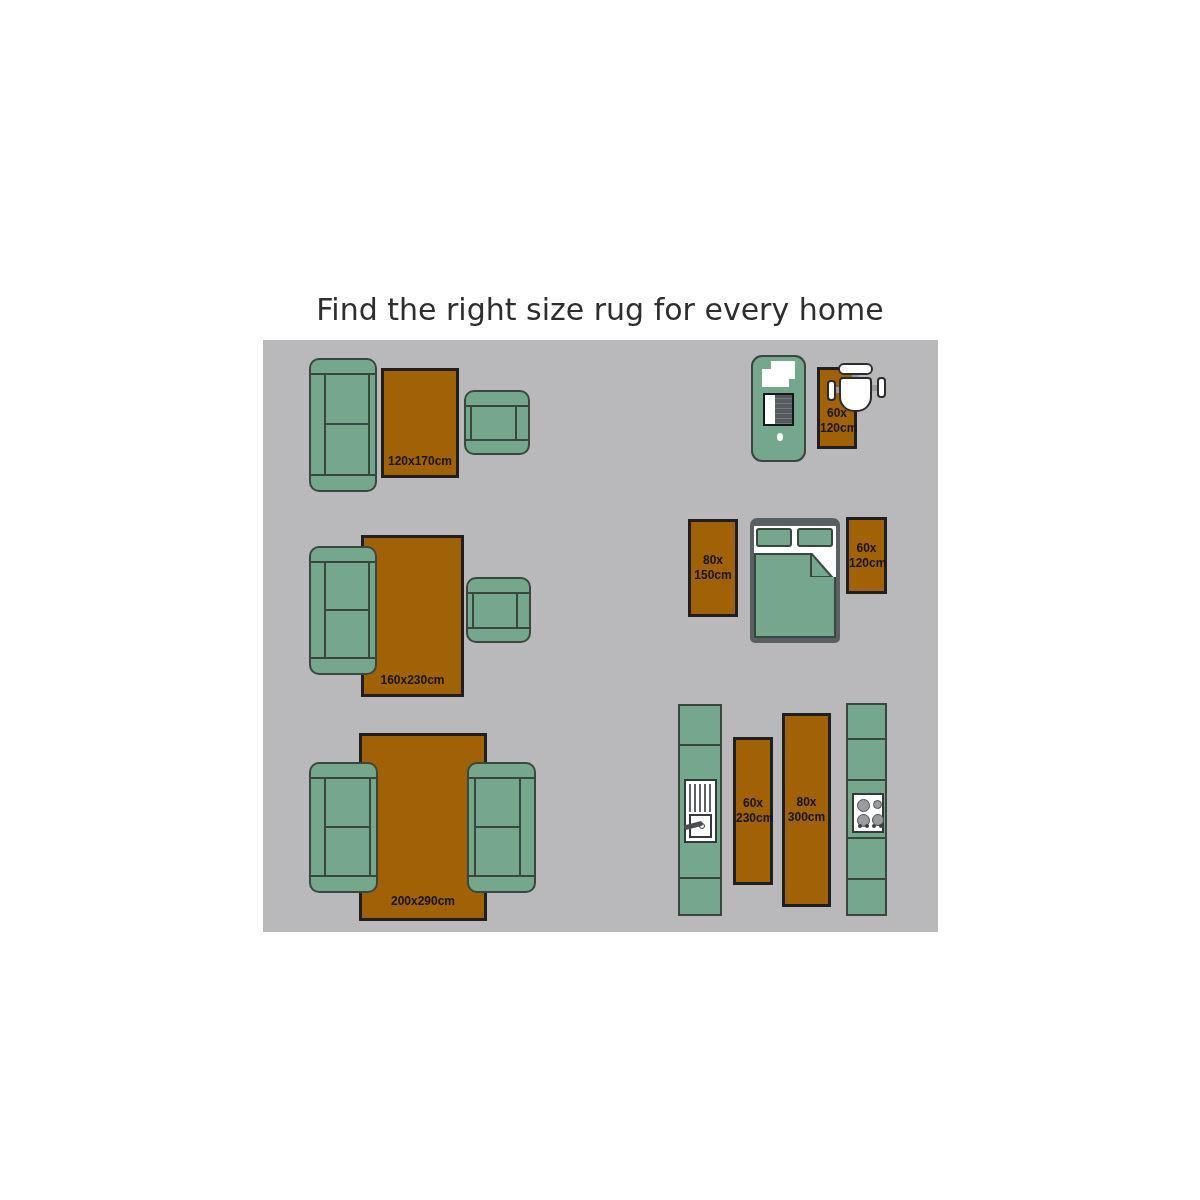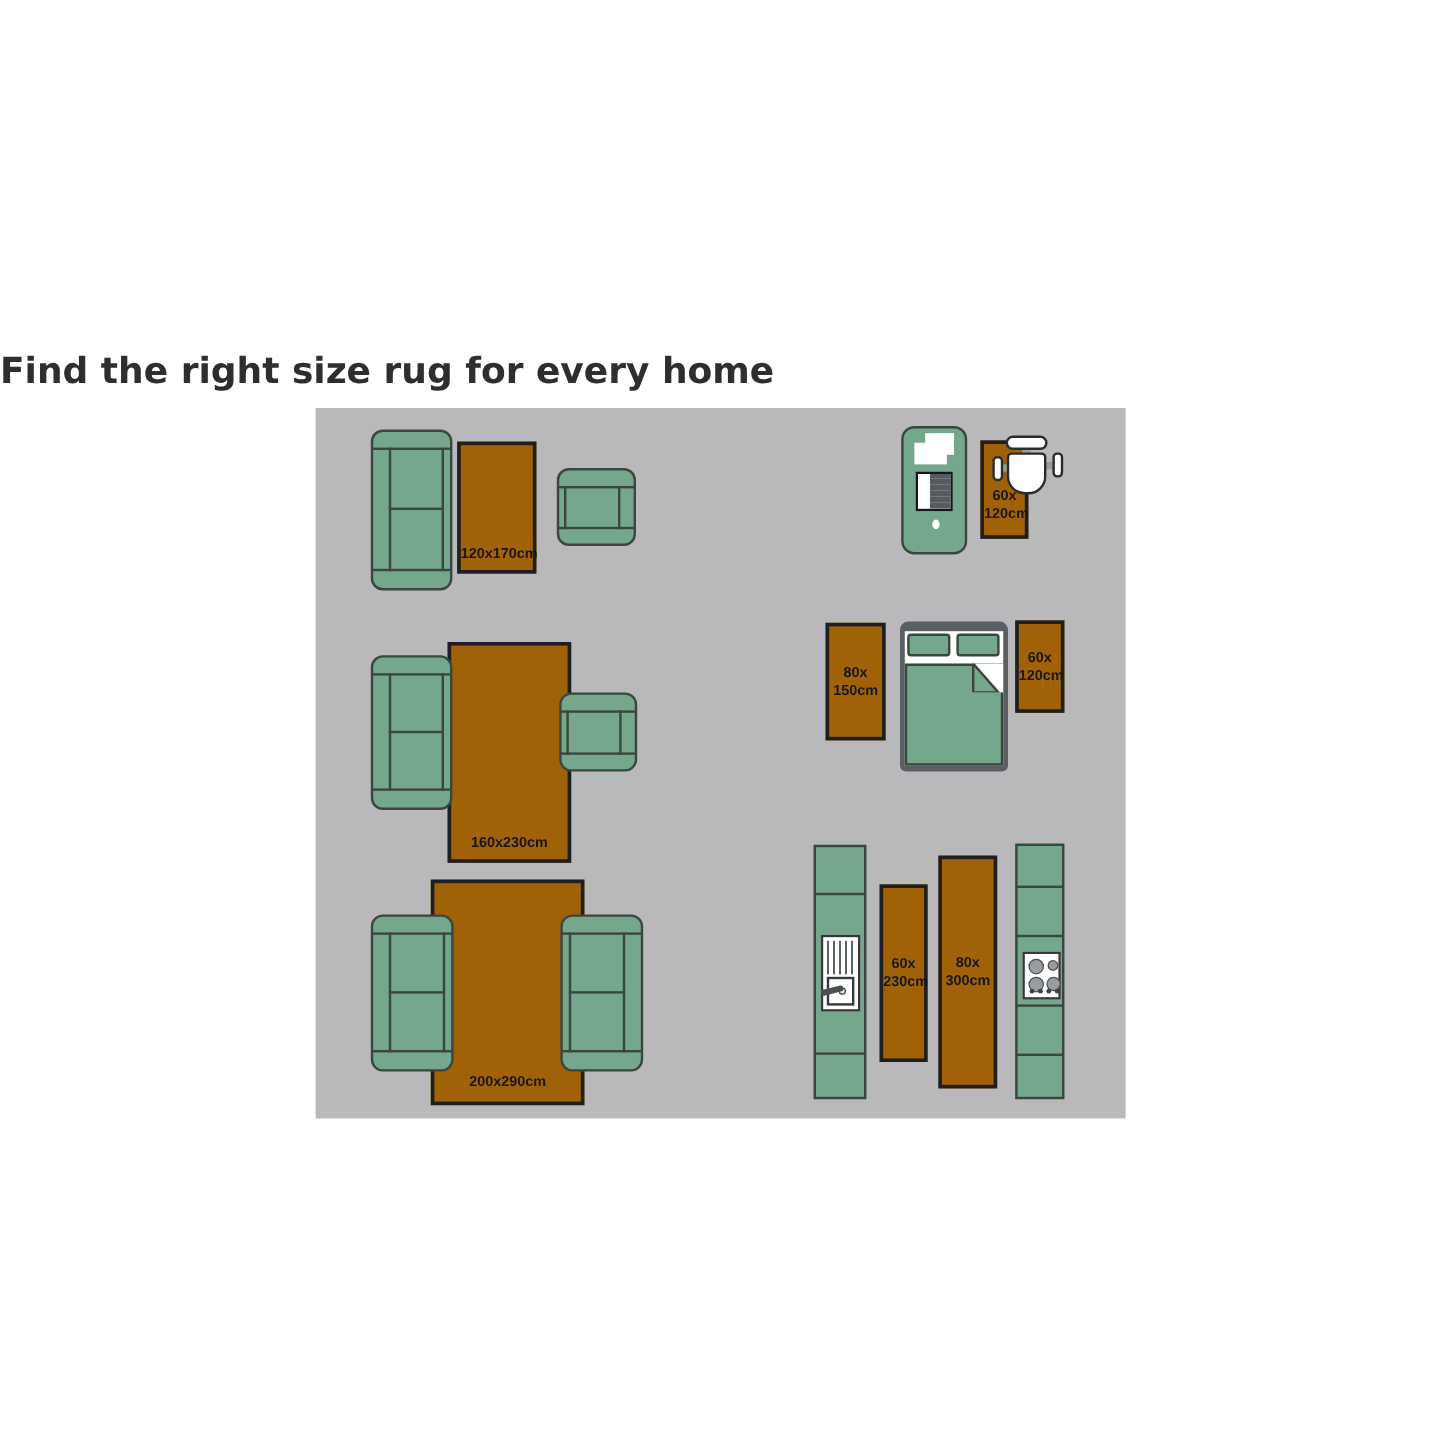--- a/index.html
+++ b/index.html
@@ -8,22 +8,22 @@
     --panel:#b9b9bb;
     --rug-border:#1f1f1f;
     --bedframe:#5a5f64;
     --hw-gray:#9a9da0;
     --txt:#161616;
   }
   *{margin:0;padding:0;box-sizing:border-box}
   html,body{background:#fff}
   #stage{position:relative;width:1200px;height:1200px;background:#fff;overflow:hidden;
          font-family:"Liberation Sans",sans-serif}
-  .title{position:absolute;left:0;top:292px;width:100%;text-align:left;
-         font-family:"DejaVu Sans",sans-serif;font-size:30px;font-weight:700;color:#2e2e2e}
+  .title{position:absolute;left:0;top:292px;width:100%;text-align:center;
+         font-family:"DejaVu Sans",sans-serif;font-size:30px;font-weight:400;color:#2e2e2e}
   .panel{position:absolute;left:263px;top:340px;width:675px;height:592px;background:var(--panel)}
 
   
   .rug{position:absolute;background:#a16207;border:3px solid var(--rug-border)}
   .rlabel{position:absolute;left:0;right:0;text-align:center;color:var(--txt);
           font-size:12px;font-weight:bold;line-height:1.25;white-space:pre-line}
   .lbl-bottom{bottom:6px}
   .lbl-center{top:50%;transform:translateY(-50%)}
 
   
@@ -66,40 +66,40 @@
 </head>
 <body>
 
 <div id="stage">
 
   <div class="title">Find the right size rug for every home</div>
 
   <div class="panel"></div>
 
   <div>
-    <div class="rug" style="left:381px;top:368px;width:66px;height:110px">
+    <div class="rug" style="left:381px;top:368px;width:78px;height:110px">
       <div class="rlabel lbl-bottom">120x170cm</div>
     </div>
     <div class="gf sofa" style="left:309px;top:358px;width:68px;height:134px">
       <i class="ln h" style="left:-1px;right:-1px;top:13px"></i>
       <i class="ln h" style="left:-1px;right:-1px;bottom:14px"></i>
       <i class="ln v" style="left:13px;top:13px;bottom:14px"></i>
       <i class="ln v" style="right:5px;top:13px;bottom:14px"></i>
       <i class="ln h" style="left:13px;right:5px;top:calc(50% - 2px)"></i>
     </div>
     <div class="gf sofa" style="left:464px;top:390px;width:66px;height:65px">
       <i class="ln v" style="left:-1px;right:auto;top:13px;bottom:12px;left:4px"></i>
       <i class="ln h" style="left:-1px;right:-1px;top:13px"></i>
       <i class="ln h" style="left:-1px;right:-1px;bottom:12px"></i>
       <i class="ln v" style="right:11px;top:13px;bottom:12px"></i>
     </div>
   </div>
 
   <div>
-    <div class="rug" style="left:373px;top:535px;width:103px;height:184px">
+    <div class="rug" style="left:361px;top:535px;width:103px;height:162px">
       <div class="rlabel lbl-bottom">160x230cm</div>
     </div>
     <div class="gf sofa" style="left:309px;top:546px;width:68px;height:129px">
       <i class="ln h" style="left:-1px;right:-1px;top:13px"></i>
       <i class="ln h" style="left:-1px;right:-1px;bottom:14px"></i>
       <i class="ln v" style="left:13px;top:13px;bottom:14px"></i>
       <i class="ln v" style="right:5px;top:13px;bottom:14px"></i>
       <i class="ln h" style="left:13px;right:5px;top:calc(50% - 2px)"></i>
     </div>
     <div class="gf sofa" style="left:466px;top:577px;width:65px;height:66px">

